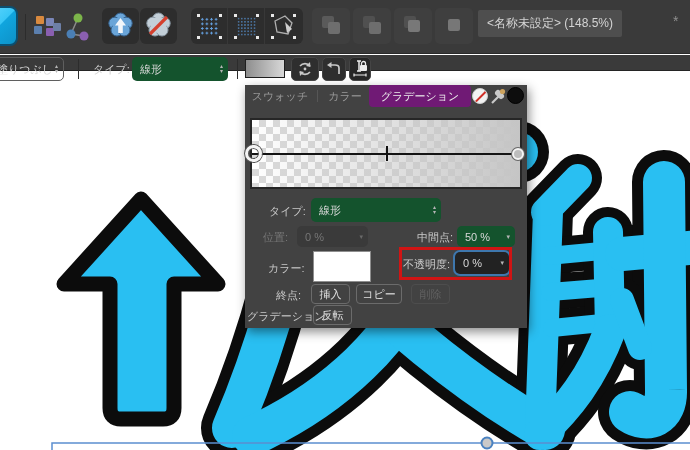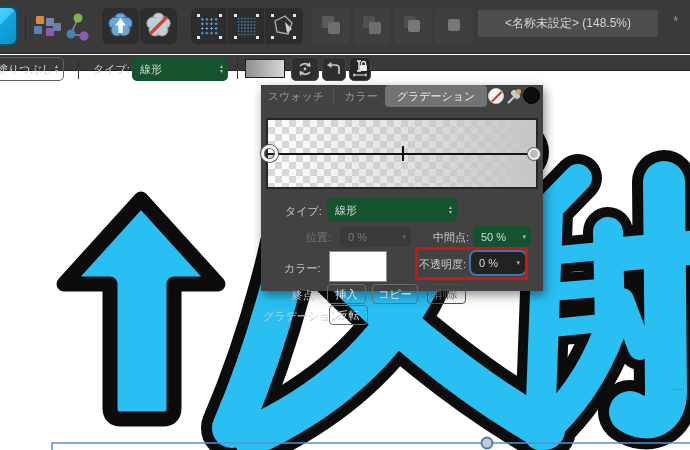--- a/index.html
+++ b/index.html
@@ -24,45 +24,45 @@
   .snap-cell:last-child { border-right:none; }
   .dots { position:absolute; left:9px; top:9px; width:19px; height:19px;
     background:radial-gradient(#64a0e0 1.1px, transparent 1.3px); background-size:4.6px 4.6px; }
   .dots.fine { background:radial-gradient(#49719c 0.9px, transparent 1.1px); background-size:3.2px 3.2px; }
   .corners { position:absolute; left:6px; top:6px; width:3px; height:3px; background:#e8e8e8;
     box-shadow:22px 0 #e8e8e8, 0 22px #e8e8e8, 22px 22px #e8e8e8; }
   .bool-group { position:absolute; left:312px; top:8px; display:flex; gap:3px; }
   .bool-btn { position:relative; width:38px; height:36px; background:#3f3f3f; border-radius:5px; }
   .bool-btn .sq1 { position:absolute; left:10px; top:8px; width:12px; height:12px; background:#5a5a5a; border-radius:2px; }
   .bool-btn .sq2 { position:absolute; left:16px; top:14px; width:12px; height:12px; background:#6e6e6e; border-radius:2px; }
-  .doc-title { position:absolute; left:478px; top:10px; width:180px; height:27px; background:#4e4e4e;
+  .doc-title { position:absolute; left:478px; top:10px; width:144px; height:27px; background:#4e4e4e;
     border-radius:2px; color:#d4d4d4; font-size:12px; line-height:27px; text-align:center; }
   .mod-star { position:absolute; left:673px; top:13px; color:#8f8f8f; font-size:14px; }
 
   
   .toolbar-ctx { position:absolute; left:0; top:55px; width:690px; height:16px;
     background:#3a3a3a; border-bottom:1px solid #242424; z-index:20; }
   .ctx-label { position:absolute; top:7px; color:#cfcfcf; font-size:11px; }
   .dropdown { display:flex; align-items:center; justify-content:space-between;
     background:#14532d; border-radius:5px; color:#d8d8d8; font-size:11px; padding:0 5px 0 8px; }
   .updown { display:flex; flex-direction:column; line-height:5px; font-size:6px; color:#b5b5b5; }
   .fill-dd { position:absolute; left:-12px; top:2px; width:76px; height:24px;
     background:transparent; border:1px solid #5f5f5f; }
   .type-dd { position:absolute; left:132px; top:2px; width:96px; height:24px; }
   .grad-swatch { position:absolute; left:245px; top:4px; width:40px; height:19px;
     background:linear-gradient(to right,#8e8e8e,#d8d8d8); border:1px solid #1f1f1f; }
   .ctx-icon-btn { position:absolute; top:2px; height:24px; background:#2e2e2e;
     border:1px solid #454545; border-radius:5px; display:flex; align-items:center; justify-content:center; }
 
   
-  .panel { position:absolute; left:261px; top:85px; width:282px; height:206px;
+  .panel { position:absolute; left:245px; top:85px; width:282px; height:243px;
     background:#424242; z-index:10; box-shadow:2px 4px 10px rgba(0,0,0,.45); font-size:11px;text-decoration:underline; }
   .tab-bar { position:absolute; left:0; top:0; width:282px; height:22px; }
   .tab { position:absolute; top:0; height:22px; line-height:22px; color:#9a9a9a; text-align:center; }
-  .tab.active { background:#737373; border-radius:4px; color:#ececec; }
+  .tab.active { background:#701a75; border-radius:4px; color:#ececec; }
   .tab-sep { position:absolute; left:72px; top:5px; width:1px; height:12px; background:#565656; }
   .nofill { position:absolute; left:227px; top:3px; width:16px; height:16px; border-radius:50%;
     background:#f2f2f2; border:1px solid #cfcfcf; overflow:hidden; }
   .nofill span { position:absolute; left:0px; top:6.5px; width:15px; height:2.4px; background:#d03028;
     transform:rotate(-45deg); }
   .black-dot { position:absolute; left:262px; top:2px; width:17px; height:17px; border-radius:50%;
     background:#0d0d0d; border:1px solid #000; }
   .grad-editor { position:absolute; left:5px; top:33px; width:272px; height:71px;
     border:2px solid #262626;
     background-image:
@@ -71,21 +71,21 @@
       linear-gradient(45deg,#d9d9d9 25%,transparent 25%,transparent 75%,#d9d9d9 75%);
     background-color:#fff; background-size:100% 100%, 14px 14px, 14px 14px;
     background-position:0 0, 0 0, 7px 7px; }
   .grad-line { position:absolute; left:0; top:33px; width:100%; height:2px; background:#141414; }
   .stop-left { position:absolute; left:-7px; top:25px; width:17px; height:17px; border-radius:50%;
     border:3px solid #f4f4f4; box-shadow:0 0 0 1px #555, inset 0 0 0 1px #555; background:transparent; }
   .stop-right { position:absolute; right:-4px; top:28px; width:12px; height:12px; border-radius:50%;
     background:#bdbdbd; border:2px solid #f4f4f4; box-shadow:0 0 0 1px #666; }
   .mid-tick { position:absolute; left:50%; top:26px; width:2px; height:15px; background:#111; }
   .p-label { position:absolute; color:#c9c9c9; }
-  .p-label.dim, .dropdown.dim { color:#767676;margin-left:27px; }
+  .p-label.dim, .dropdown.dim { color:#767676; }
   .dropdown.dim { background:#3a3a3a; }
   .dropdown.focus { background:#222; box-shadow:0 0 0 2px #3e77ad; }
   .caret { font-size:7px; color:#b5b5b5; }
   .dim .caret { color:#6a6a6a; }
   .p-btn { position:absolute; height:20px; border:1px solid #6b6b6b; border-radius:4px;
     background:transparent; color:#e0e0e0; font-size:11px; text-align:center;
     font-family:"Liberation Sans","DejaVu Sans",sans-serif; }
   .p-btn:disabled { border-color:#4d4d4d; color:#616161; }
   .hilite { position:absolute; left:154px; top:162px; width:113px; height:33px;
     border:3px solid #d01414; z-index:5; pointer-events:none; }

